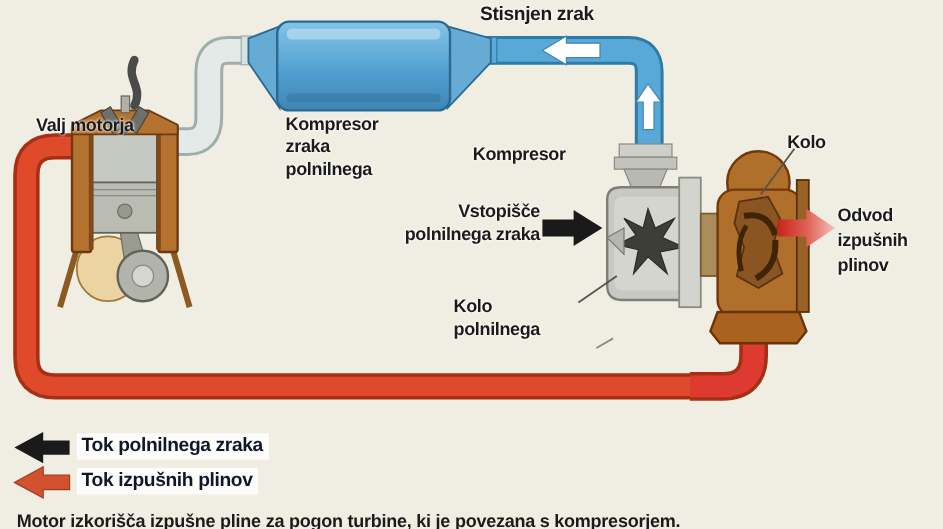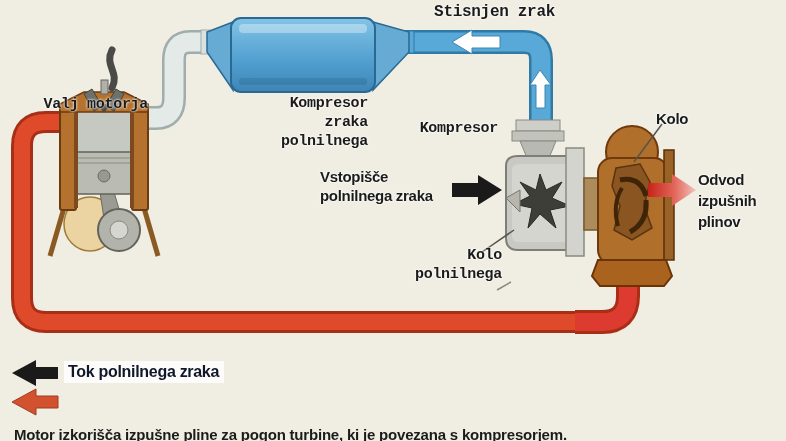--- a/index.html
+++ b/index.html
@@ -8,22 +8,22 @@
     position:relative;width:786px;height:441px;overflow:hidden;
     background:#f0eee3;
   }
   #art{position:absolute;left:0;top:0;}
   .lbl{
     position:absolute;font-weight:bold;color:#1b1b1b;
     font-size:15px;line-height:19px;letter-spacing:-0.3px;
     text-shadow:0 0 3px rgba(255,255,255,.9),0 0 2px rgba(255,255,255,.9);
   }
   .lbl span{display:block;}
-  .ctr{text-align:right;font-family:Liberation Mono, monospace;}
-  .rgt{}
+  .ctr{text-align:left;}
+  .rgt{text-align:right;}
   .big{font-size:16px;}
   .legend-text{
     position:absolute;font-weight:bold;color:#0f172a;font-size:16px;
     letter-spacing:-0.3px;background:rgba(255,255,255,.82);
     padding:1px 5px 2px 4px;line-height:19px;
   }
   .caption{
     position:absolute;left:14px;top:426px;width:768px;
     font-weight:bold;font-size:15px;color:#1b1b1b;letter-spacing:-0.2px;
   }
@@ -160,16 +160,17 @@
     <span>izpušnih</span>
     <span>plinov</span>
   </div>
 
   <div class="lbl ctr" style="left:378px;top:246px;width:124px;">
     <span>Kolo</span>
     <span>polnilnega</span>
   </div>
 
   <div class="legend-text" style="left:64px;top:361px;">Tok polnilnega zraka</div>
+  <div class="legend-text" style="left:64px;top:390px;">Tok izpušnih plinov</div>
 
   <div class="caption">Motor izkorišča izpušne pline za pogon turbine, ki je povezana s kompresorjem.</div>
 
 </div>
 
 </body></html>

